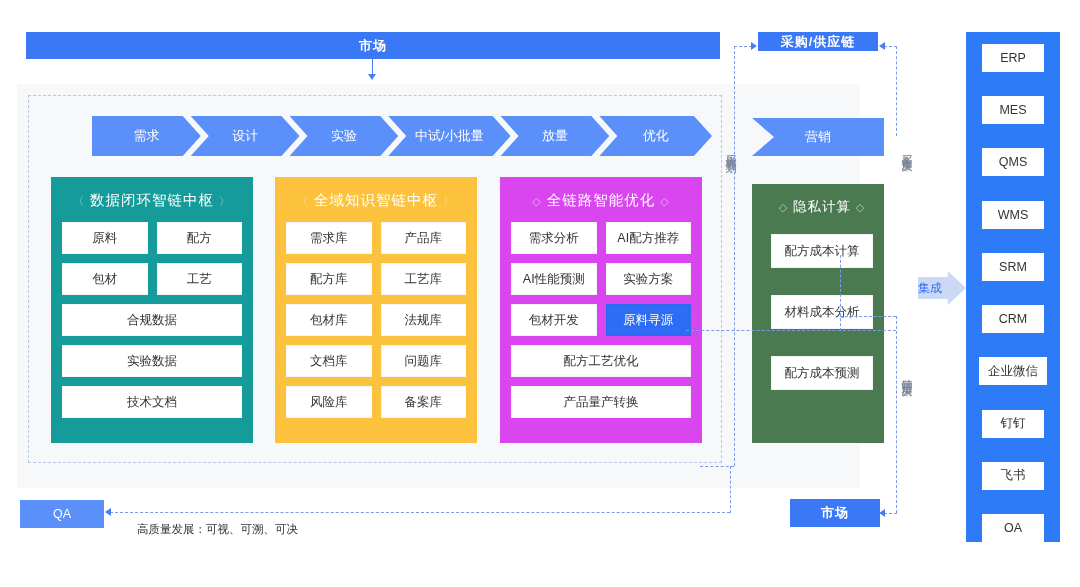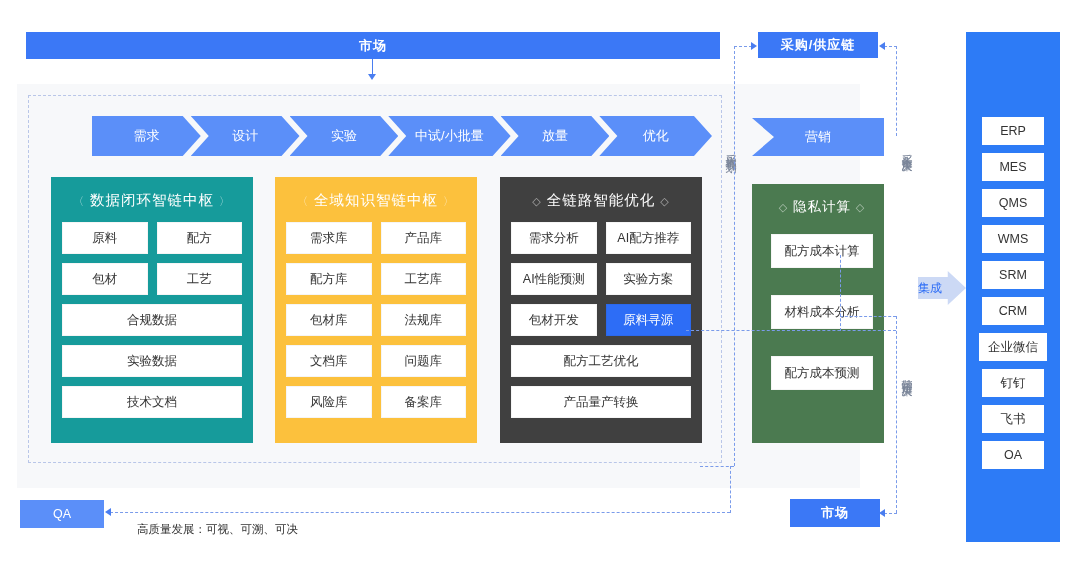--- a/index.html
+++ b/index.html
@@ -27,30 +27,30 @@
                  letter-spacing:1px;white-space:nowrap;}
   .hub .deco{opacity:.55;font-size:11px;}
   .cellrow{display:flex;gap:9px;margin-bottom:9px;width:100%;padding:0 11px;box-sizing:border-box;}
   .cell{background:#ffffff;color:#333333;font-size:12.5px;display:flex;align-items:center;
         justify-content:center;height:30px;flex:1;border:1px solid rgba(0,0,0,.04);}
   .cell.wide{flex:1 1 100%;}
   .cell.hl{background:#2d6df6;color:#ffffff;}
 
   .hub-teal{background:#169b9b;}
   .hub-yellow{background:#fcc13d;}
-  .hub-red{background:#404040;}
+  .hub-red{background:#d946ef;}
   .hub-green{background:#4b7a50;padding-left:8px;}
 
   
   .vtext{writing-mode:vertical-rl;text-orientation:upright;color:#7a8599;
          font-size:11px;letter-spacing:1.5px;line-height:1.05;}
 
   
   .intcol{background:#2d7bf6;display:flex;flex-direction:column;align-items:center;
-          justify-content:center;padding-top:12px;gap:8px;}
+          justify-content:space-between;padding-top:12px;gap:8px;}
   .intcell{background:#ffffff;color:#333;font-size:12.5px;width:62px;height:28px;
            display:flex;align-items:center;justify-content:center;}
 
   
   .integarrow{background:#ccd9f5;color:#2d6df6;font-size:12px;display:flex;
               align-items:center;justify-content:flex-start;
               clip-path:polygon(0 18%, 62% 18%, 62% 0, 100% 50%, 62% 100%, 62% 82%, 0 82%);}
 
   
   .hline{border-top:1px dashed #7a9bea;}
@@ -173,21 +173,21 @@
   <div class="cellrow">
     <div class="cell wide">配方工艺优化</div>
   </div>
   <div class="cellrow">
     <div class="cell wide">产品量产转换</div>
   </div>
 </div>
 
 <div class="abs vtext" style="left:722px;top:145px;height:120px;width:14px;">采买增补规划</div>
 
-<div class="abs bluebar" style="left:758px;top:32px;width:120px;height:26px;">
+<div class="abs bluebar" style="left:758px;top:32px;width:120px;height:19px;">
   <span>采购/供应链</span>
 </div>
 
 <div class="abs vline" style="left:734px;top:46px;height:420px;"></div>
 <div class="abs hline" style="left:734px;top:46px;width:18px;"></div>
 <div class="abs arrow ar-right" style="left:751px;top:42px;"></div>
 <div class="abs hline" style="left:700px;top:466px;width:34px;"></div>
 
 <div class="abs vline" style="left:896px;top:46px;height:90px;"></div>
 <div class="abs hline" style="left:884px;top:46px;width:13px;"></div>

